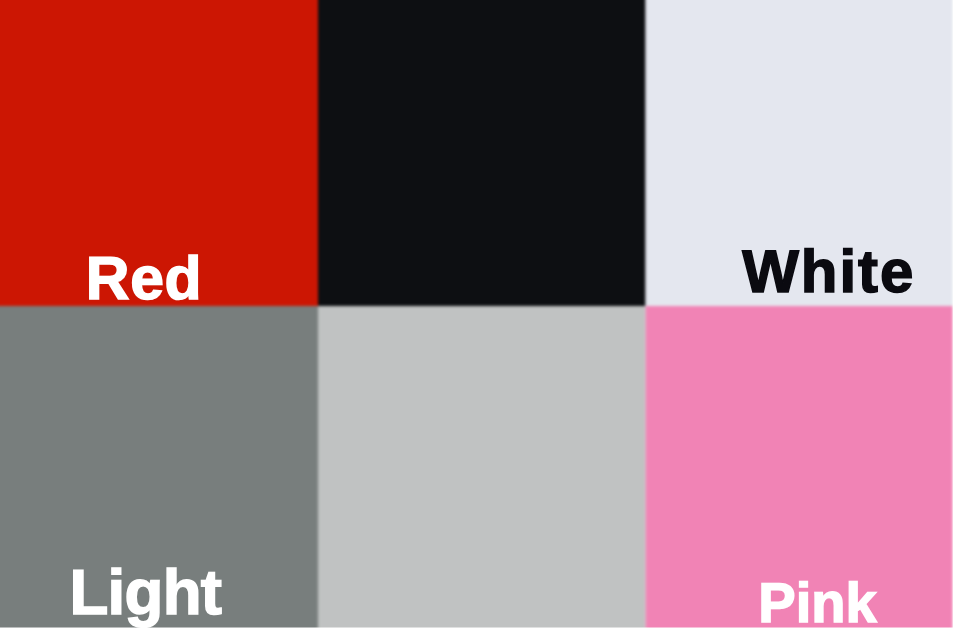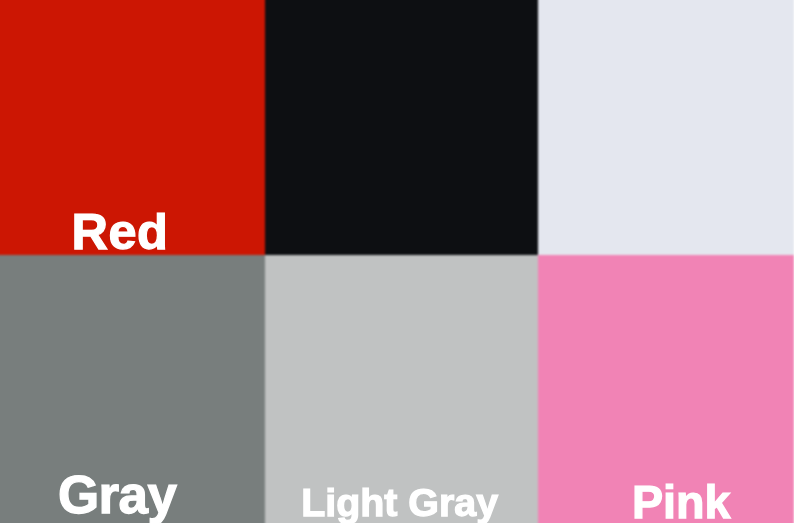--- a/index.html
+++ b/index.html
@@ -49,17 +49,17 @@
   <div id="swatch-bg-layer">
     <div class="swatch" style="left: 0px; top: 0px; width: 271.3px; height: 261.2px; background: rgb(204, 22, 3);"></div>
     <div class="swatch" style="left: 271.3px; top: 0px; width: 273.1px; height: 261.2px; background: rgb(13, 15, 18);"></div>
     <div class="swatch" style="left: 544.4px; top: 0px; width: 255.2px; height: 261.2px; background: rgb(228, 231, 239);"></div>
     <div class="swatch" style="left: 0px; top: 261.2px; width: 271.3px; height: 273.8px; background: rgb(120, 126, 125);"></div>
     <div class="swatch" style="left: 271.3px; top: 261.2px; width: 273.1px; height: 273.8px; background: rgb(192, 194, 194);"></div>
     <div class="swatch" style="left: 544.4px; top: 261.2px; width: 255.2px; height: 273.8px; background: rgb(241, 131, 181);"></div>
   </div>
 
   <span class="swatch-label" style="color: rgb(255, 255, 255); -webkit-text-stroke-color: rgb(255, 255, 255); font-size: 50.5px; letter-spacing: 0.5px; left: 71.47px; top: 206.63px;">Red</span>
-  <span class="swatch-label" style="color: rgb(255, 255, 255); -webkit-text-stroke-color: rgb(255, 255, 255); font-size: 53px; letter-spacing: -0.6px; left: 57.88px; top: 467.92px;">Gray</span>
-  <span class="swatch-label" style="color: rgb(255, 255, 255); -webkit-text-stroke-color: rgb(255, 255, 255); font-size: 39.4px; letter-spacing: 0px; left: 301.14px; top: 482.71px;">Light Gray</span>
+  <span class="swatch-label" style="color: rgb(10, 10, 16); -webkit-text-stroke-color: rgb(10, 10, 16); font-size: 50px; letter-spacing: 1.6px; left: 618.6px; top: 201.15px;">White</span>
+  <span class="swatch-label" style="color: rgb(255, 255, 255); -webkit-text-stroke-color: rgb(255, 255, 255); font-size: 53px; letter-spacing: -0.6px; left: 57.88px; top: 467.92px;">Light</span>
   <span class="swatch-label" style="color: rgb(255, 255, 255); -webkit-text-stroke-color: rgb(255, 255, 255); font-size: 46.7px; letter-spacing: 0px; left: 631.93px; top: 479.24px;">Pink</span>
 
 </div>
 
 </body></html>

